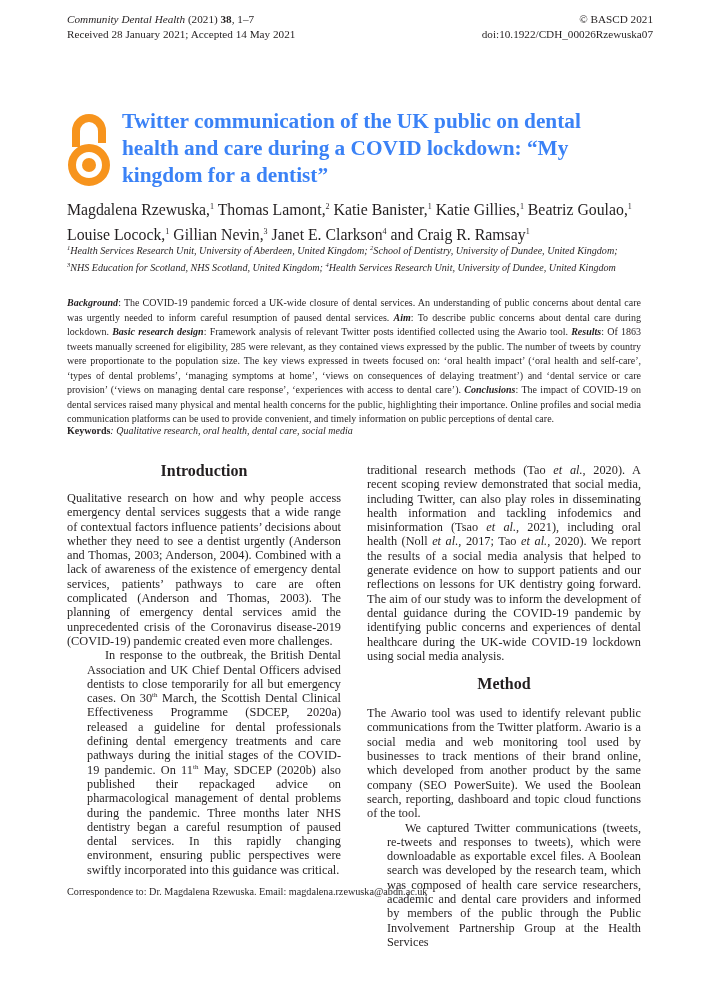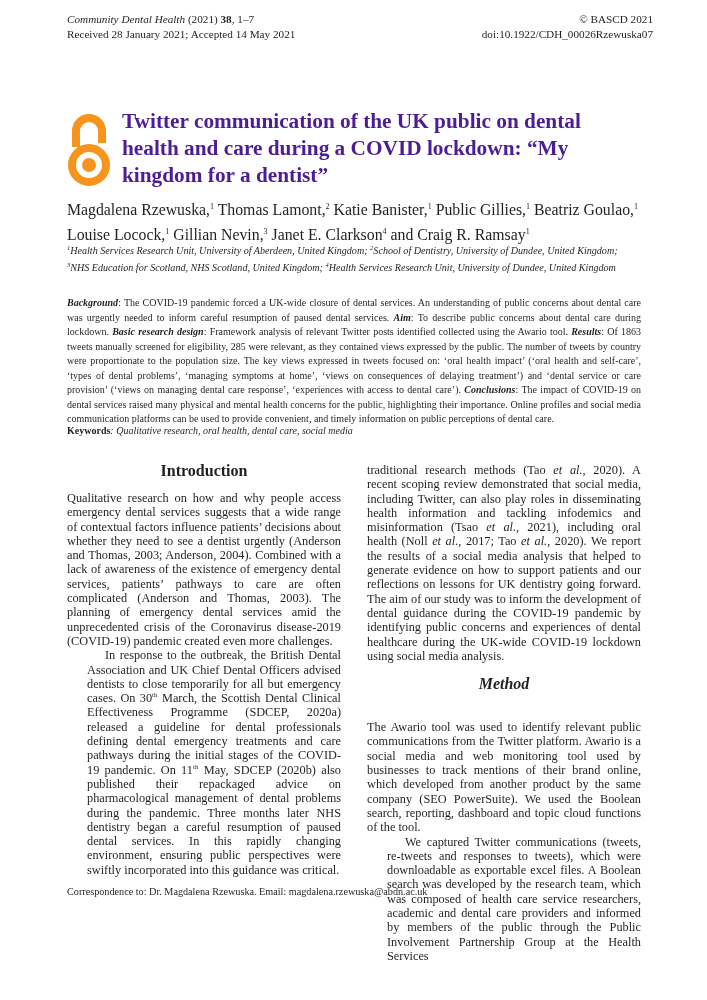--- a/index.html
+++ b/index.html
@@ -6,21 +6,21 @@
   body { width: 707px; height: 1000px; position: relative; overflow: hidden;
          font-family: "Liberation Serif", "DejaVu Serif", serif; color: #231f20; }
   .hdr { position: absolute; top: 12px; font-size: 11.2px; line-height: 14.5px; }
   .hdr-left { left: 67px; }
   .hdr-right { right: 54px; text-align: right; }
   .hdr i { font-style: italic; }
   .hdr b { font-weight: bold; }
 
   .oa-logo { position: absolute; left: 66px; top: 113px; width: 46px; height: 74px; }
   .title { position: absolute; left: 122px; top: 108px; width: 520px;
-           font-size: 21.3px; line-height: 27px; font-weight: bold; margin: 0; color: #4c1d95; }
+           font-size: 21.3px; line-height: 27px; font-weight: bold; margin: 0; color: #3b82f6; }
   .authors { position: absolute; left: 67px; top: 196px; width: 580px;
              font-size: 15.8px; line-height: 22px; }
   .authors sup { font-size: 8px; vertical-align: 6px; }
   .affil { position: absolute; left: 67px; top: 241px; width: 580px;
            font-size: 10.1px; line-height: 14.4px; font-style: italic; }
   .affil sup { font-size: 6.5px; vertical-align: 4px; font-style: italic; }
 
   .abstract { position: absolute; left: 67px; top: 296px; width: 574px;
               font-size: 10px; line-height: 14.5px; text-align: justify; }
   .abstract b { font-style: italic; font-weight: bold; }
@@ -30,21 +30,21 @@
 
   .col { position: absolute; top: 463px; width: 274px; font-size: 12.3px; line-height: 14.3px;
          text-align: justify; }
   .col-left { left: 67px; }
   .col-right { left: 367px; }
   .sec-head { text-align: center; font-weight: bold; font-size: 16px; margin: 0 0 12px 0; line-height: 16px; }
   .col p { margin: 0; }
   .col p.indent { text-indent: 18px; margin-left: 20px; }
   .col sup { font-size: 7px; vertical-align: 5px; line-height: 0; }
   .col i { }
-  .method-head { margin-top: 13px; margin-bottom: 28px; font-style: italic; }
+  .method-head { margin-top: 13px; margin-bottom: 14px; }
 
   .footnote { position: absolute; left: 67px; top: 885px; font-size: 10.2px; line-height: 13px; }
 </style>
 </head>
 <body>
 
 <div class="hdr hdr-left">
   <div><i>Community Dental Health</i> <span>(2021)</span> <b>38</b><span>, 1–7</span></div>
   <div>Received 28 January 2021; Accepted 14 May 2021</div>
 </div>
@@ -58,21 +58,21 @@
   <circle cx="23" cy="52" r="17" fill="none" stroke="#f7941d" stroke-width="8"></circle>
   <circle cx="23" cy="52" r="7" fill="#f7941d"></circle>
 </svg>
 
 <h1 class="title">Twitter communication of the UK public on dental health and care during a COVID lockdown: “My kingdom for a dentist”</h1>
 
 <div class="authors">
   <span><span>Magdalena Rzewuska,</span><sup>1</sup></span>
   <span><span>Thomas Lamont,</span><sup>2</sup></span>
   <span><span>Katie Banister,</span><sup>1</sup></span>
-  <span><span>Public Gillies,</span><sup>1</sup></span>
+  <span><span>Katie Gillies,</span><sup>1</sup></span>
   <span><span>Beatriz Goulao,</span><sup>1</sup></span>
   <br>
   <span><span>Louise Locock,</span><sup>1</sup></span>
   <span><span>Gillian Nevin,</span><sup>3</sup></span>
   <span><span>Janet E. Clarkson</span><sup>4</sup></span>
   <span><span>and Craig R. Ramsay</span><sup>1</sup></span>
 </div>
 
 <div class="affil">
   <sup>1</sup><span>Health Services Research Unit, University of Aberdeen, United Kingdom; </span><sup>2</sup><span>School of Dentistry, University of Dundee, United Kingdom; </span><br>

